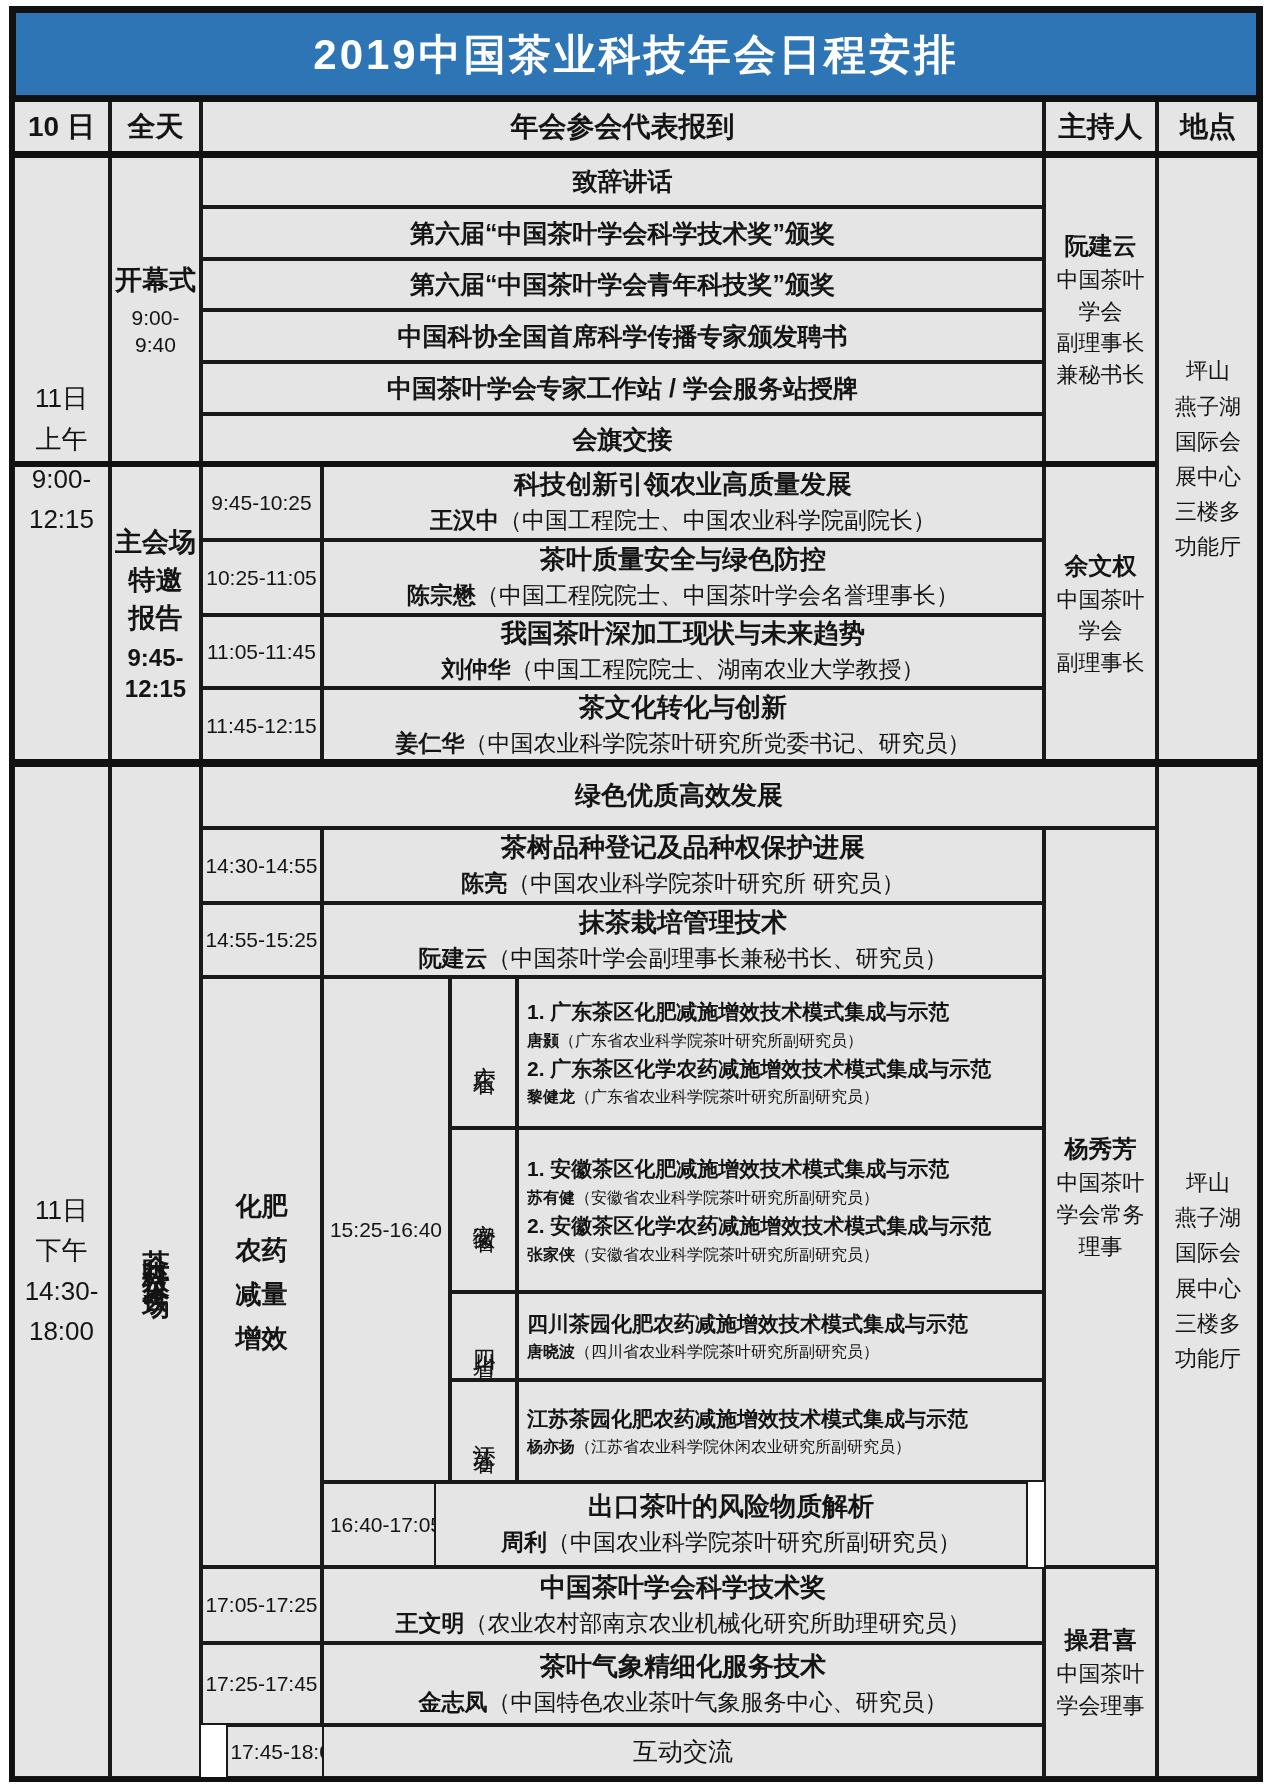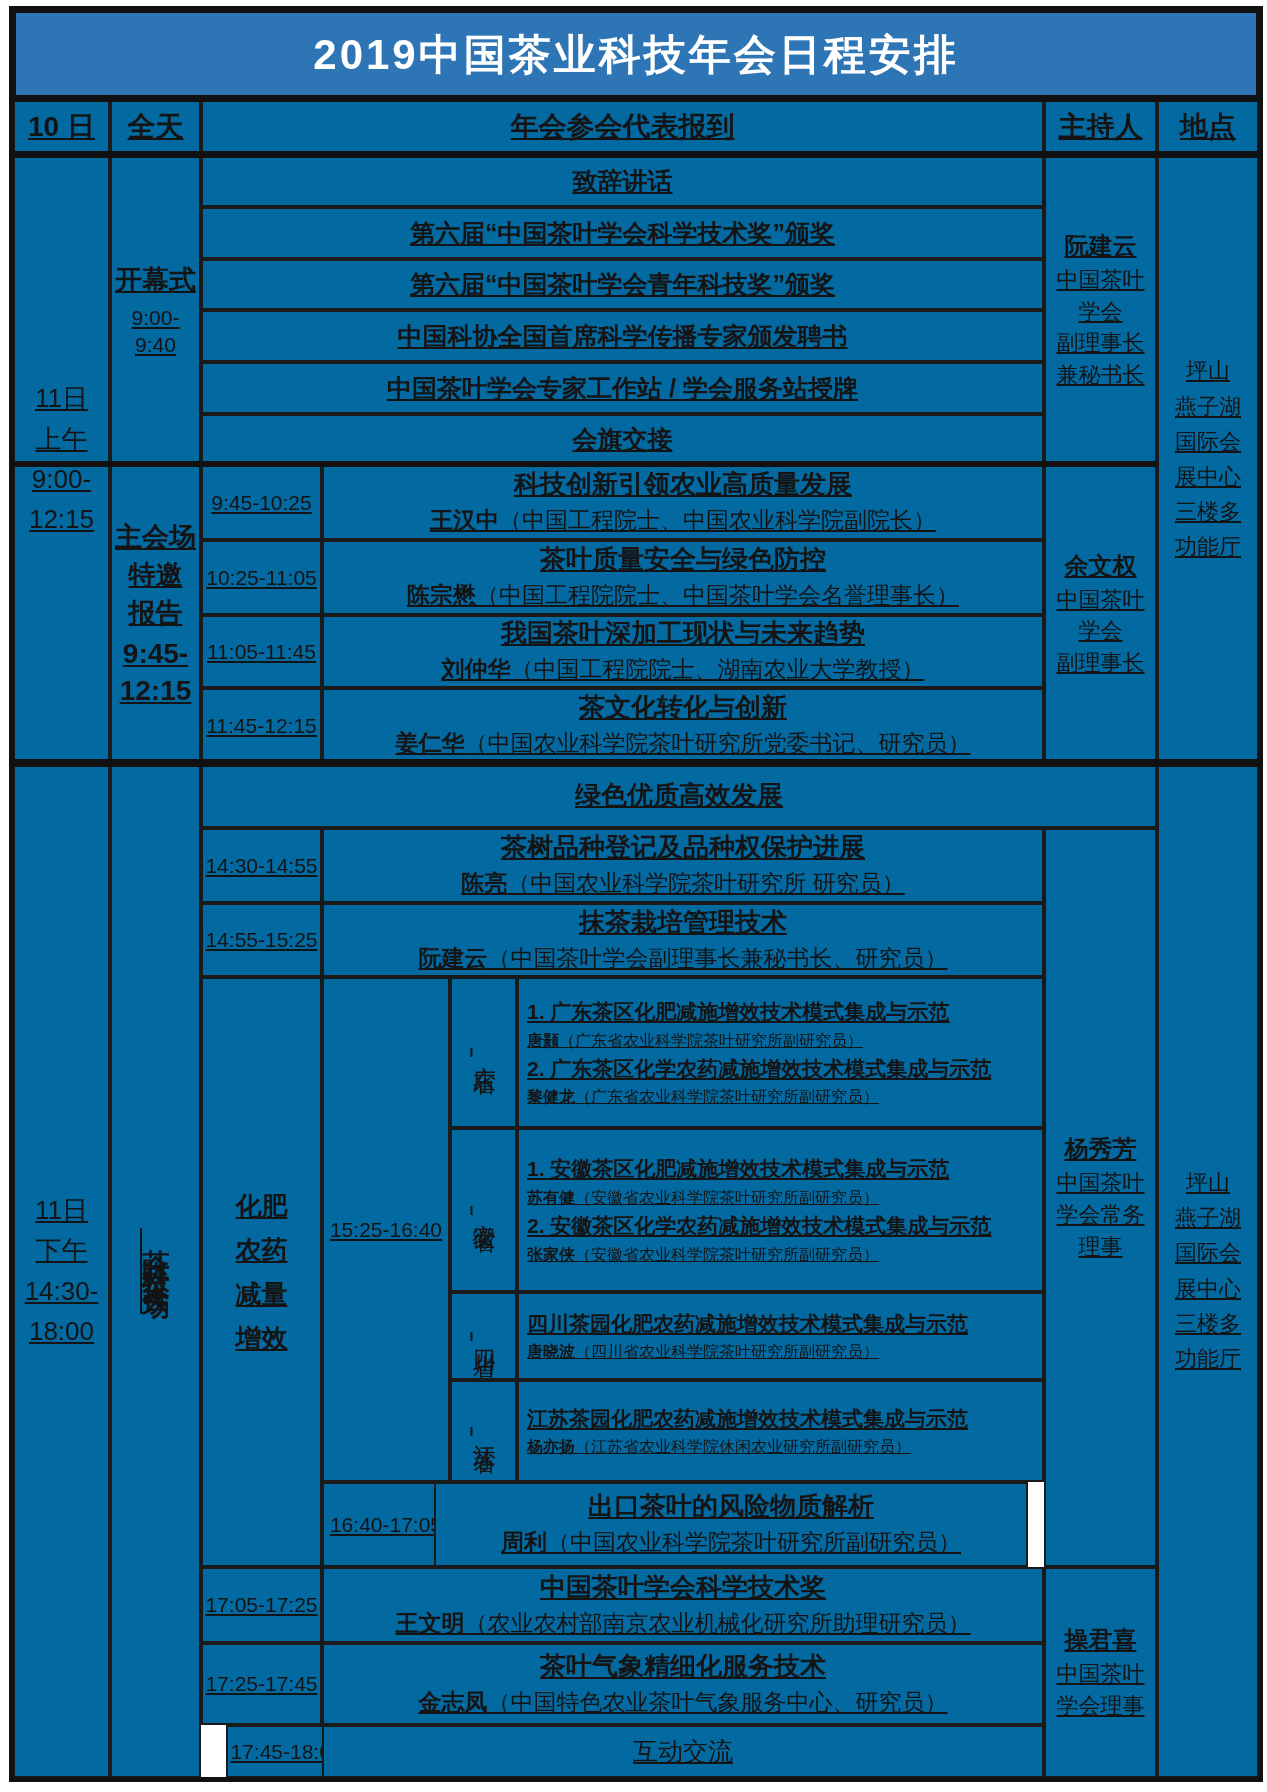--- a/index.html
+++ b/index.html
@@ -2,23 +2,23 @@
 <html><head>
 <meta charset="utf-8">
 <style>
   html,body { margin:0; padding:0; background:#f6f6f4; }
   #stage {
     position:relative; width:1267px; height:1792px; background:#ffffff;
     font-family:"Liberation Sans","DejaVu Sans",sans-serif; color:#141414;
   }
   .cell {
     position:absolute; box-sizing:border-box; border:2px solid #1a1a1a;
-    background:#0369a1; display:flex; flex-direction:column;
+    background:#e5e5e5; display:flex; flex-direction:column;
     align-items:center; justify-content:center; text-align:center;
-    overflow:hidden; line-height:1.3;text-decoration:underline;
+    overflow:hidden; line-height:1.3;
   }
   .pre { white-space:pre-line; }
   .vert { writing-mode:vertical-rl; text-orientation:upright; }
   #title-bar {
     position:absolute; box-sizing:border-box; border:3px solid #111;
     background:#2E75B6; color:#fff; display:flex; align-items:center; justify-content:center;
     font-size:42px; font-weight:bold; letter-spacing:3px;
   }
   .hd { font-size:28px; font-weight:bold; }
   .date-cell { font-size:26px; line-height:1.55; }
@@ -78,21 +78,21 @@
     <div class="host-desc pre">中国茶叶
 学会
 副理事长
 兼秘书长</div>
   </div>
 
   <div class="cell" style="left:110px;top:465px;width:91px;height:298px;">
     <div class="sess-label pre">主会场
 特邀
 报告</div>
-    <div class="sess-time pre" style="font-size:28px;font-weight:bold;">9:45-
+    <div class="sess-time pre" style="font-size:24px;font-weight:bold;">9:45-
 12:15</div>
   </div>
 
   <div class="cell time-cell" style="left:201px;top:465px;width:121px;height:75px;">9:45-10:25</div>
   <div class="cell" style="left:322px;top:465px;width:722px;height:75px;">
     <div class="talk-title">科技创新引领农业高质量发展</div>
     <div class="talk-speaker"><span class="spk">王汉中</span><span>（中国工程院士、中国农业科学院副院长）</span></div>
   </div>
 
   <div class="cell time-cell" style="left:201px;top:540px;width:121px;height:75px;">10:25-11:05</div>

